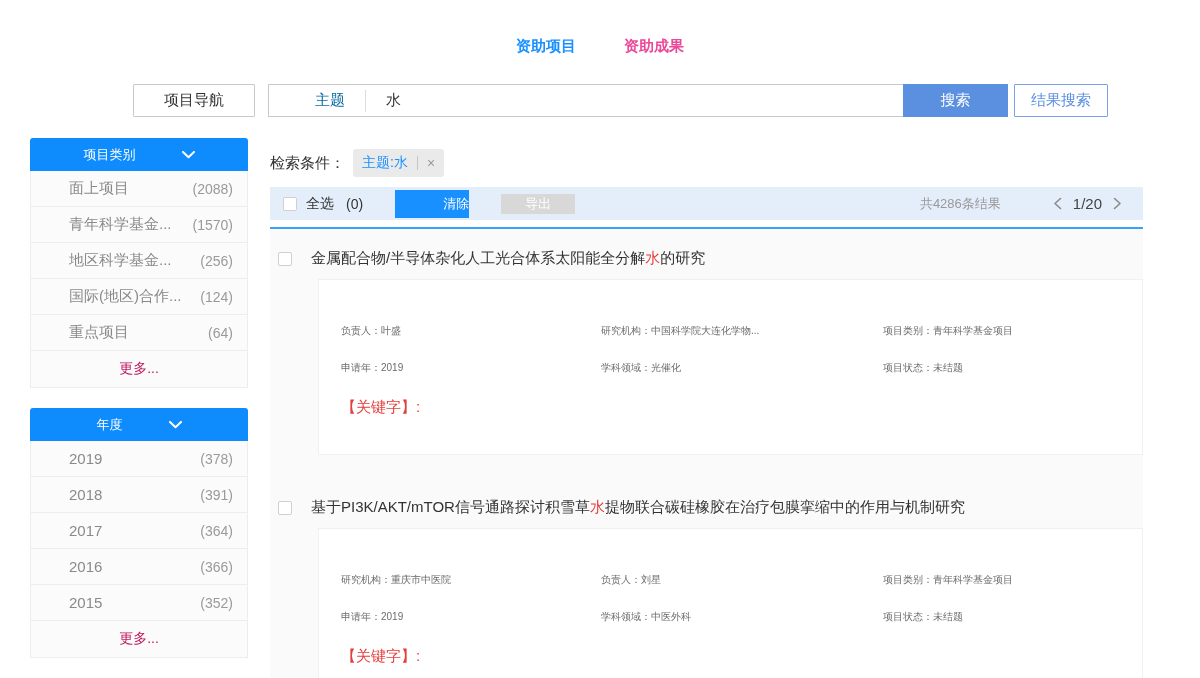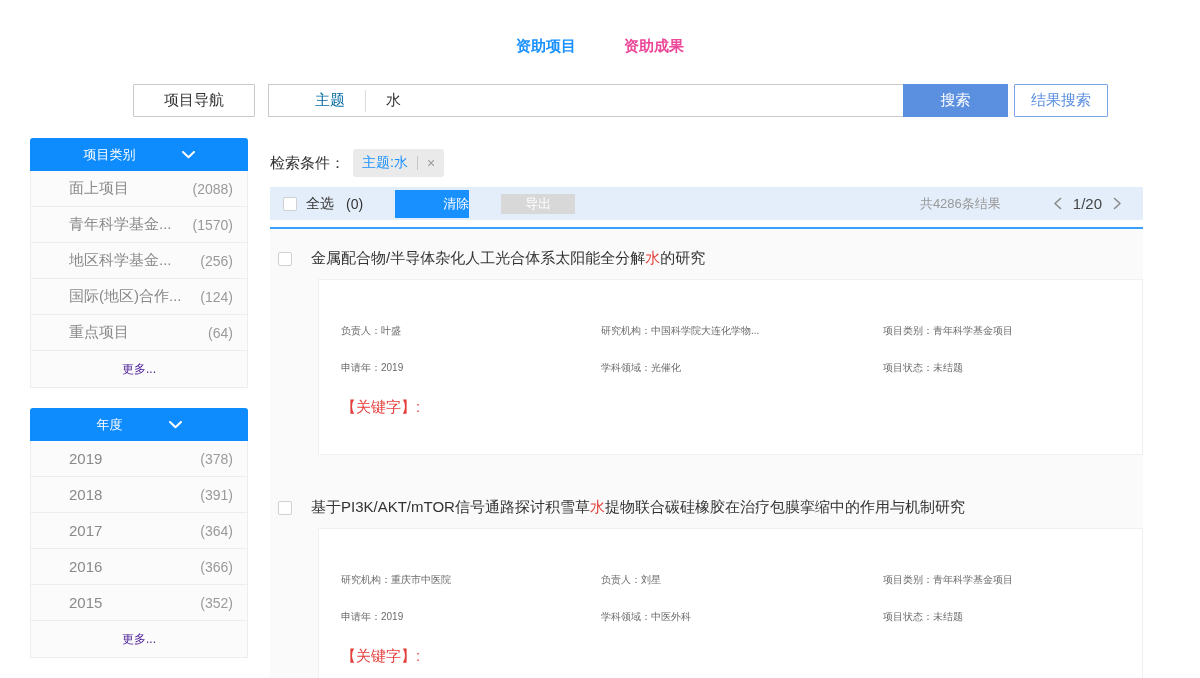--- a/index.html
+++ b/index.html
@@ -29,21 +29,21 @@
   .columns { display:flex; align-items:flex-start; margin-top:21px; }
   .sidebar { width:218px; margin-left:30px; flex:none; }
   .panel { margin-bottom:20px; }
   .panel-header { height:33px; background:#0e8bfc; color:#fff; display:flex; align-items:center;
                   justify-content:center; gap:46px; font-size:13px; border-radius:3px 3px 0 0; cursor:pointer; }
   .panel ul { list-style:none; border:1px solid #ededed; border-top:none; background:#fbfbfc; }
   .panel li { height:36px; display:flex; align-items:center; justify-content:space-between;
               padding:0 14px 0 38px; border-bottom:1px solid #ededed; font-size:15px; color:#8a8a8a; cursor:pointer; }
   .panel li:last-child { border-bottom:none; }
   .panel li .count { color:#9a9a9a; font-size:14px; }
-  .panel li.more { justify-content:center; padding:0; color:#4c1d95; font-size:12px; }
+  .panel li.more { justify-content:center; padding:0; color:#be185d; font-size:14px; }
 
   
   .main { width:873px; margin-left:22px; flex:none; }
   .filter-row { display:flex; align-items:center; margin-top:11px; font-size:15px; color:#333; }
   .tag { display:inline-flex; align-items:center; background:#eaeaea; border-radius:3px;
          padding:5px 9px; margin-left:8px; font-size:14px; }
   .tag-text { color:#1890ff; }
   .tag-div { width:1px; height:14px; background:#c6c6c6; margin:0 9px; }
   .tag-x { color:#999; cursor:pointer; font-size:14px; }
 

